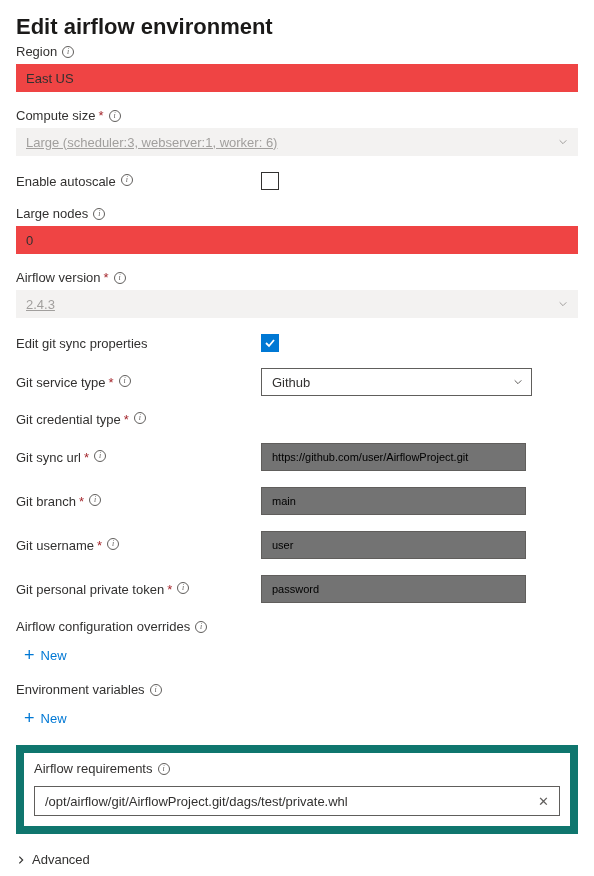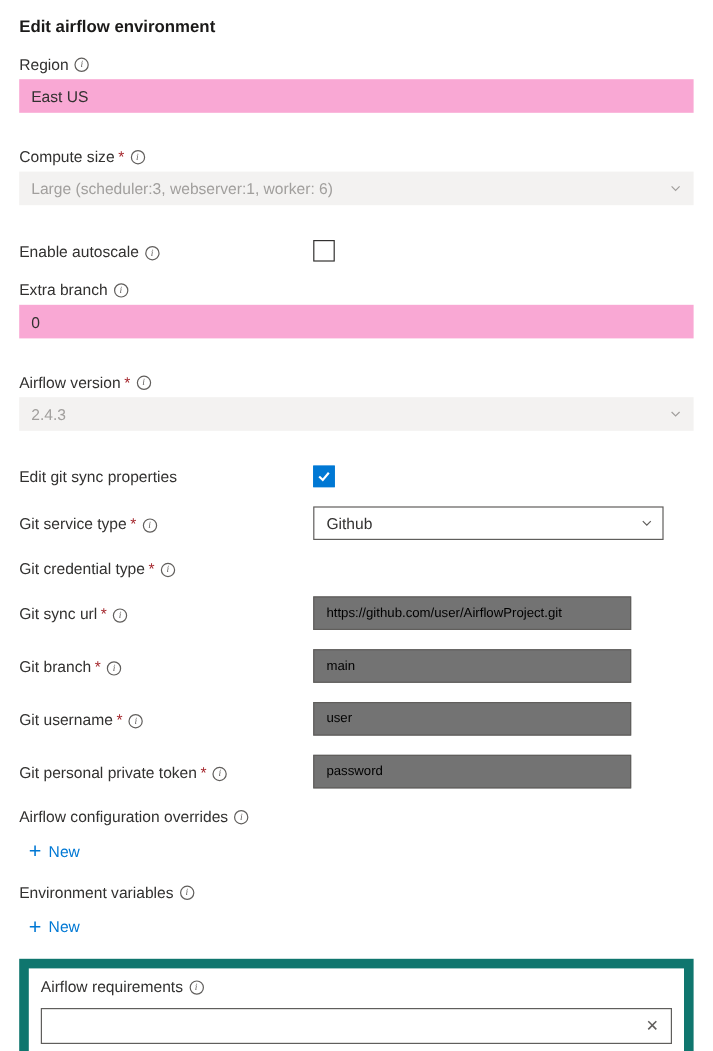--- a/index.html
+++ b/index.html
@@ -9,27 +9,27 @@
     }
     body {
       font-family: "Segoe UI", -apple-system, sans-serif;
       font-size: 13px;
       color: #323130;
       background: #ffffff;
       padding: 14px 16px;
       width: 594px;
     }
     h1 {
-      font-size: 14px;
+      font-size: 22px;
       font-weight: 600;
+      margin-bottom: 4px;
+      color: #1b1a19;
+    }
+    .form-group {
       margin-bottom: 16px;
-      color: #1b1a19;
-    }
-    .form-group {
-      margin-bottom: 29px;
     }
     .label-row {
       display: flex;
       align-items: center;
       margin-bottom: 5px;
       font-size: 13px;
       font-weight: 400;
       color: #323130;
     }
     .required {
@@ -47,48 +47,49 @@
       font-size: 8px;
       color: #605e5c;
       margin-left: 5px;
       line-height: 1;
       font-style: italic;
       font-family: serif;
     }
     .input-full {
       width: 100%;
       height: 28px;
-      background: #f9a8d4;
+      background: #ef4444;
       border: none;
       padding: 0 10px;
       font-size: 13px;
       color: #323130;
       font-family: inherit;
     }
     .dropdown-full {
       position: relative;
       width: 100%;
       height: 28px;
       background: #f3f2f1;
       padding: 0 10px;
       font-size: 13px;
       color: #a19f9d;
       display: flex;
       align-items: center;
       justify-content: space-between;
+      text-decoration: underline;
     }
     .inline-row {
       display: flex;
       align-items: center;
       margin-bottom: 16px;
     }
     .inline-label {
       width: 245px;
       display: flex;
-      align-items: flex-end;
+      align-items: flex-start;
       font-size: 13px;
       flex-shrink: 0;
     }
     .checkbox {
       width: 18px;
       height: 18px;
       border: 1px solid #323130;
       background: #fff;
       cursor: pointer;
     }
@@ -106,21 +107,21 @@
     .select-box {
       position: relative;
       height: 28px;
       border: 1px solid #605e5c;
       background: #fff;
       padding: 0 28px 0 10px;
       font-size: 13px;
       display: flex;
       align-items: center;
       cursor: pointer;
-      width: 292px;
+      width: 271px;
     }
     .select-box .chevron {
       position: absolute;
       right: 8px;
       top: 50%;
       transform: translateY(-50%);
     }
     .text-input {
       height: 28px;
       border: 1px solid #605e5c;
@@ -226,21 +227,21 @@
 <div class="inline-row">
   <div class="inline-label">
     <span>Enable autoscale</span>
     <span class="info-icon">i</span>
   </div>
   <div class="checkbox"></div>
 </div>
 
 <div class="form-group">
   <div class="label-row">
-    <span>Extra branch</span>
+    <span>Large nodes</span>
     <span class="info-icon">i</span>
   </div>
   <input class="input-full" readonly="" value="0" style="">
 </div>
 
 <div class="form-group">
   <div class="label-row">
     <span>Airflow version</span>
     <span class="required">*</span>
     <span class="info-icon">i</span>
@@ -339,20 +340,21 @@
   <span class="plus-icon">+</span>
   <span>New</span>
 </div>
 
 <div class="highlight-box">
   <div class="section-label" style="margin-top:0;">
     <span>Airflow requirements</span>
     <span class="info-icon">i</span>
   </div>
   <div class="requirements-input">
+    <span>/opt/airflow/git/AirflowProject.git/dags/test/private.whl</span>
     <span class="clear-x">✕</span>
   </div>
 </div>
 
 <div class="advanced-row">
   <svg class="chev" width="10" height="10" viewBox="0 0 12 12">
       <path d="M4 2 L8 6 L4 10" stroke="#323130" stroke-width="1.4" fill="none"></path>
     </svg>
   <span>Advanced</span>
 </div>

